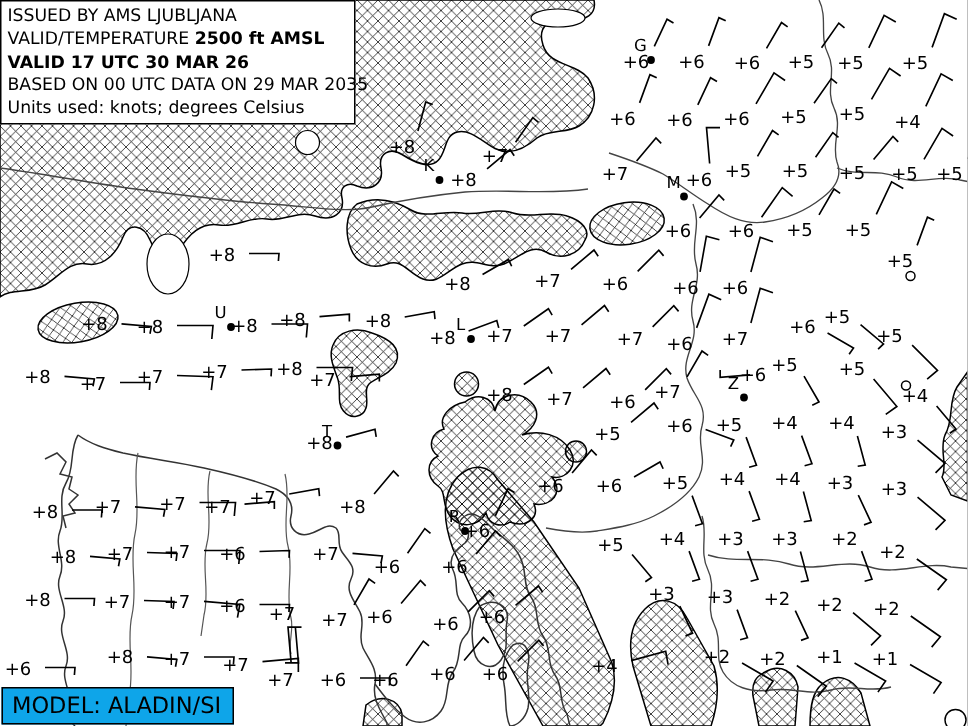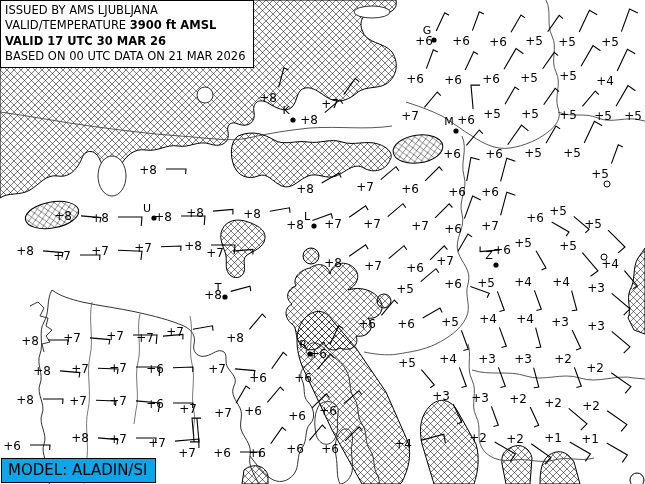--- a/index.html
+++ b/index.html
@@ -1,20 +1,20 @@
 <!DOCTYPE html>
 <html><head>
 <meta charset="utf-8">
 <style>
   html,body{margin:0;padding:0;background:#fff;}
   .canvas{position:relative;width:645px;height:484px;background:#fff;overflow:hidden;
           font-family:"DejaVu Sans","Liberation Sans",sans-serif;outline:1px solid #000;}
   .canvas svg{position:absolute;left:0;top:0;}
   .hdr{position:absolute;left:0;top:0;width:228px;background:#fff;border:1px solid #000;
-       padding:2px 20px 3px 4px;font-size:11.5px;line-height:15.3px;white-space:nowrap;z-index:5;}
+       padding:2px 3px 3px 4px;font-size:11.5px;line-height:15.3px;white-space:nowrap;z-index:5;}
   .hdr .b{font-weight:bold;}
   .model{position:absolute;left:1px;bottom:1px;background:#0ea5e9;border:1px solid #000;
          padding:2px 8px 3px 6px;font-size:15px;z-index:5;}
   .ter{fill:url(#xh);stroke:#000;stroke-width:1;}
   .coast{fill:none;stroke:#333;stroke-width:1;}
   .riv{fill:none;stroke:#555;stroke-width:.8;}
   .bord{fill:none;stroke:#444;stroke-width:.9;}
   .white{fill:#fff;stroke:#000;stroke-width:.8;}
   .barb{stroke:#000;stroke-width:1.1;fill:none;}
   .tl{font-size:12px;fill:#000;text-anchor:middle;}
@@ -384,19 +384,20 @@
         <circle cx="496" cy="265" r="2.6" class="dot"></circle>
         <text x="489" y="259" class="st">Z</text>
         <circle cx="607" cy="184" r="3" class="ocirc"></circle>
         <circle cx="604" cy="257" r="3" class="ocirc"></circle>
         <circle cx="637" cy="480" r="7" class="ocirc"></circle>
       </g>
   </svg>
 
   <div class="hdr">
     <div>ISSUED BY AMS LJUBLJANA</div>
-    <div><span>VALID/TEMPERATURE </span><span class="b">3900 ft AMSL</span></div>
+    <div><span>VALID/TEMPERATURE </span><span class="b">2500 ft AMSL</span></div>
     <div class="b">VALID 17 UTC 30 MAR 26</div>
-    <div>BASED ON 00 UTC DATA ON 21 MAR 2026</div>
+    <div>BASED ON 00 UTC DATA ON 29 MAR 2035</div>
+    <div>Units used: knots; degrees Celsius</div>
   </div>
 
   <div class="model">MODEL: ALADIN/SI</div>
 </div>
 
 </body></html>

